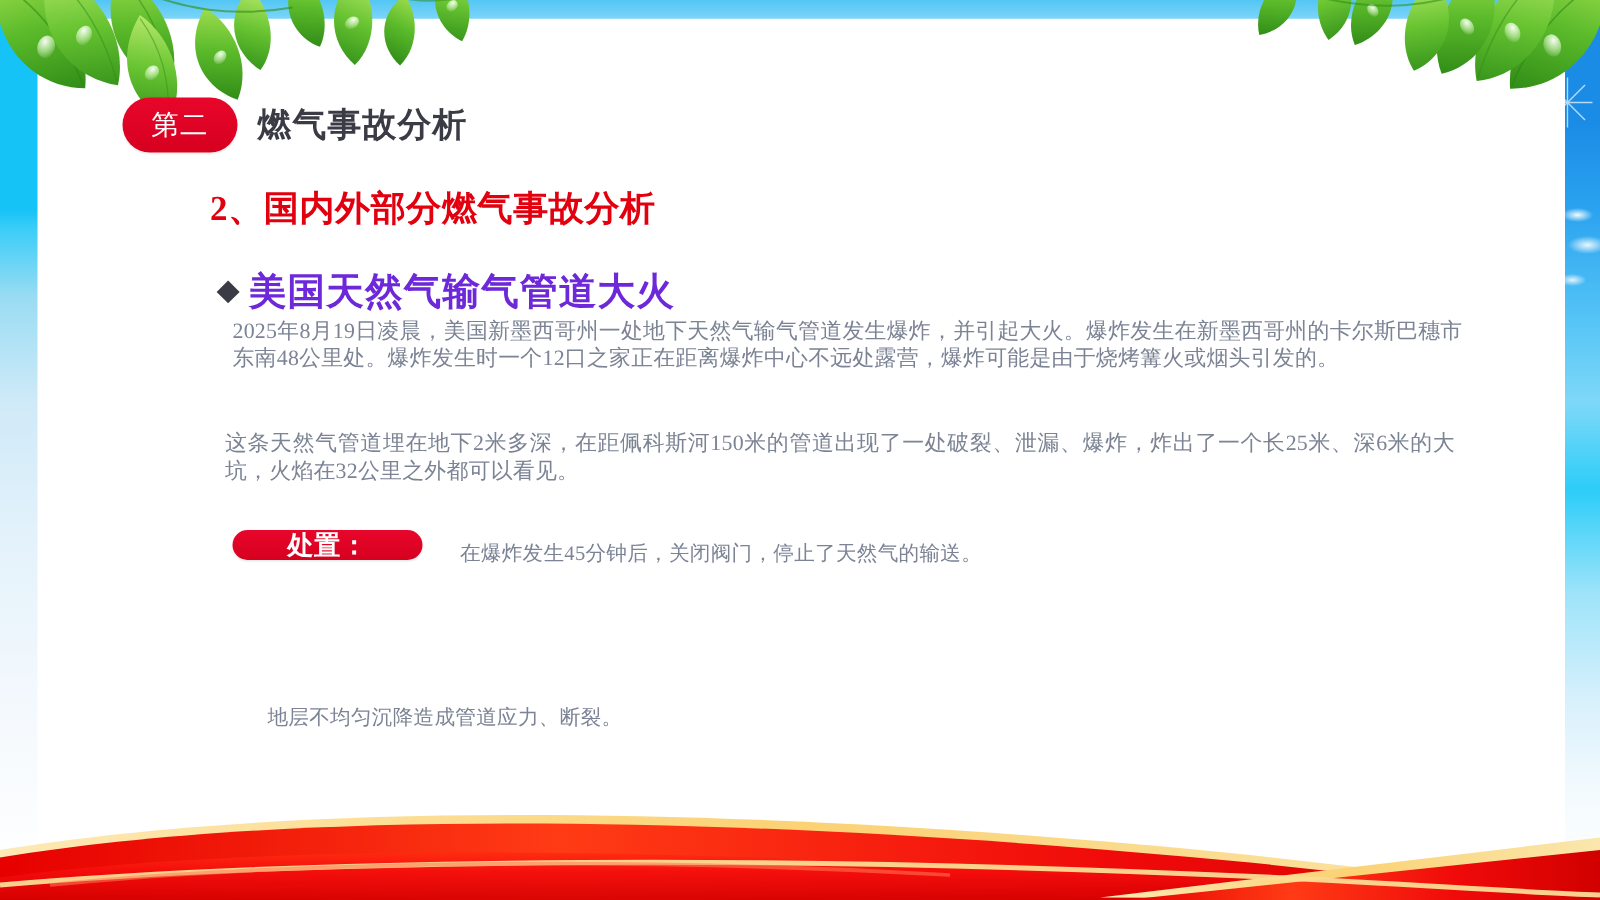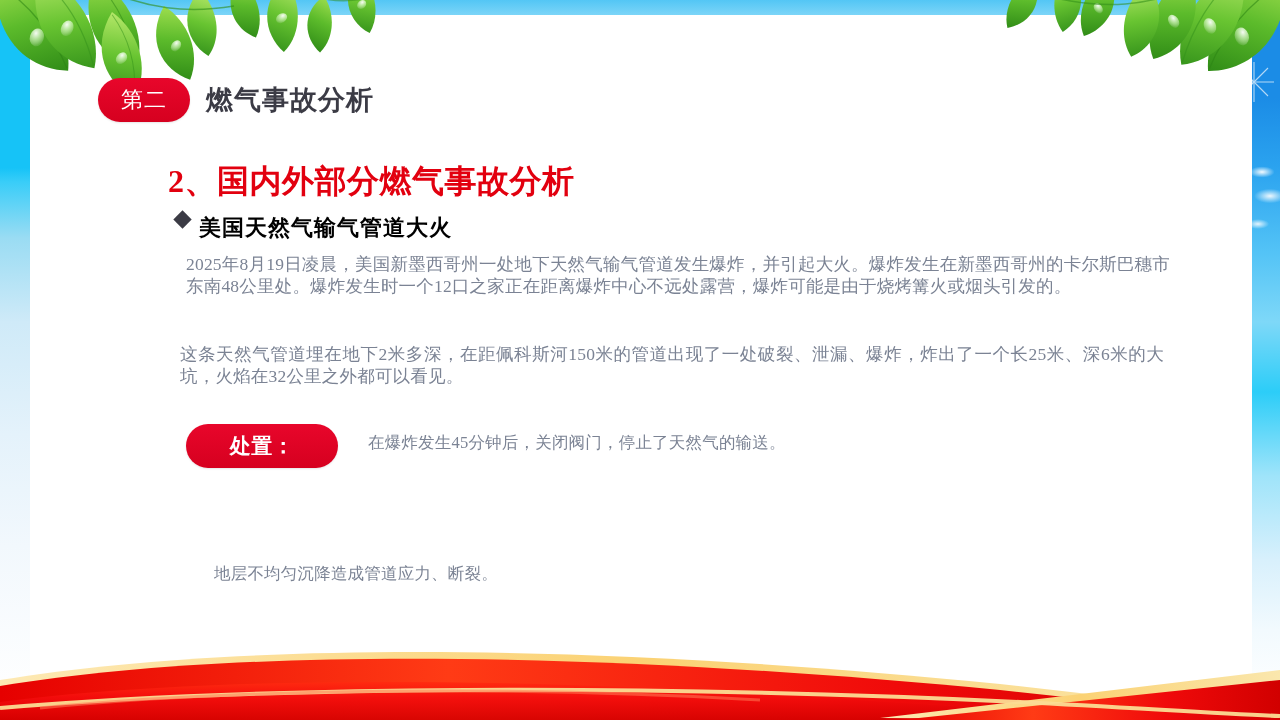--- a/index.html
+++ b/index.html
@@ -140,36 +140,37 @@
     font-size: 27px;
     font-weight: bold;
     color: #3b3b45;
     letter-spacing: 1px;
   }
 
   
   .sub-title {
     position: absolute;
     left: 168px;
-    top: 160px;
-    font-size: 32px;
+    top: 148px;
+    font-size: 28px;
     font-weight: bold;
     color: #e2000f;
     letter-spacing: .5px;
   }
 
   
   .case-title {
     position: absolute;
     left: 176px;
     top: 213px;
-    font-size: 22px;
+    font-size: 30px;
     font-weight: bold;
-    color: #000000;
+    color: #6d28d9;
     display: flex;
+    align-items: center;
     gap: 10px;
     letter-spacing: 1px;
   }
   .diamond {
     display: inline-block;
     width: 13px;
     height: 13px;
     background: #3b3b45;
     transform: rotate(45deg);
     flex: none;
@@ -200,21 +201,21 @@
   .row {
     position: absolute;
     display: flex;
     align-items: flex-start;
   }
   .row .pill {
     flex: none;
   }
   .pill.row-pill {
     width: 152px;
-    height: 44px;
+    height: 24px;
     font-size: 21px;
     font-weight: bold;
     letter-spacing: .5px;
   }
   .pill.row-pill.wide {
     width: 152px;
   }
   .row .row-text {
     color: #7b8394;
     font-size: 16.5px;

